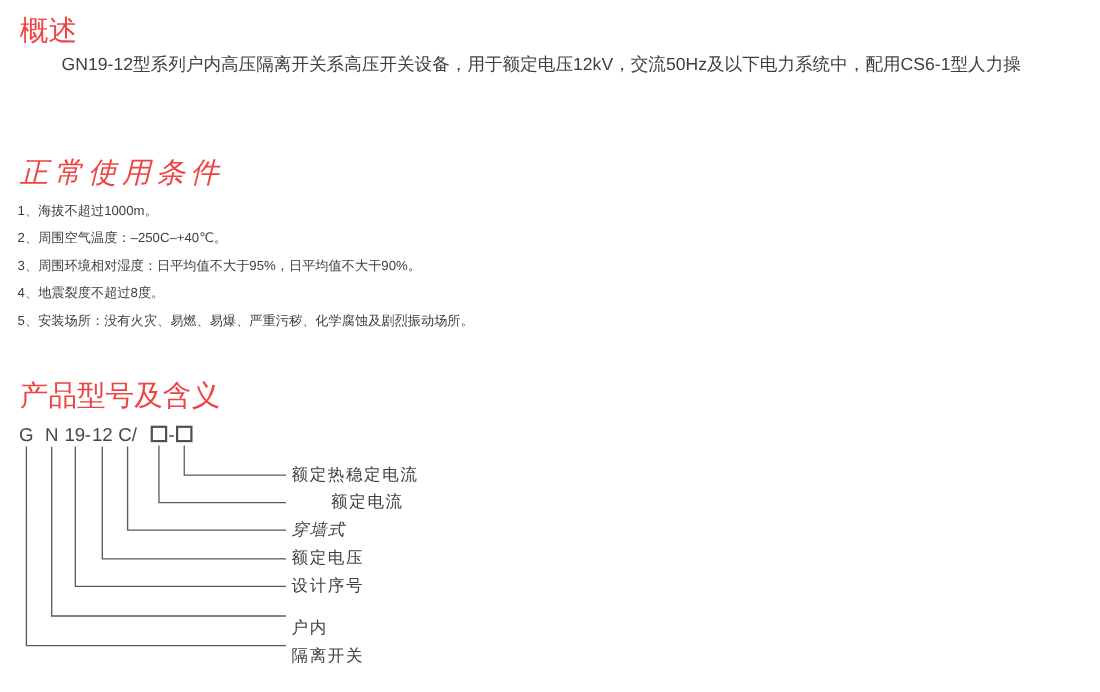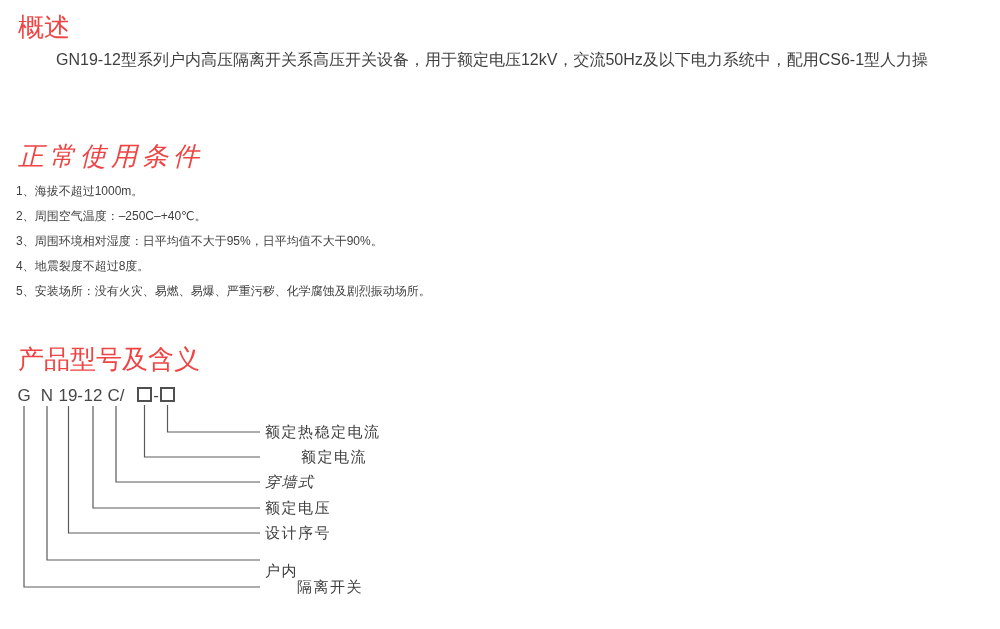--- a/index.html
+++ b/index.html
@@ -92,14 +92,14 @@
     <polyline points="47,21 47,175 260,175" fill="none" stroke="#5a5a5a" stroke-width="1.2"></polyline>
     <polyline points="24,21 24,202 260,202" fill="none" stroke="#5a5a5a" stroke-width="1.2"></polyline>
   </svg>
 
   <div class="mlabel" style="top:39px;">额定热稳定电流</div>
   <div class="mlabel" style="top:64px;margin-left:36px;">额定电流</div>
   <div class="mlabel" style="top:89px;font-style:italic;">穿墙式</div>
   <div class="mlabel" style="top:115px;">额定电压</div>
   <div class="mlabel" style="top:140px;">设计序号</div>
   <div class="mlabel" style="top:167px;margin-top:11px;">户内</div>
-  <div class="mlabel" style="top:194px;margin-left:32px;">隔离开关</div>
+  <div class="mlabel" style="top:204px;">隔离开关</div>
 </div>
 
 </body></html>

